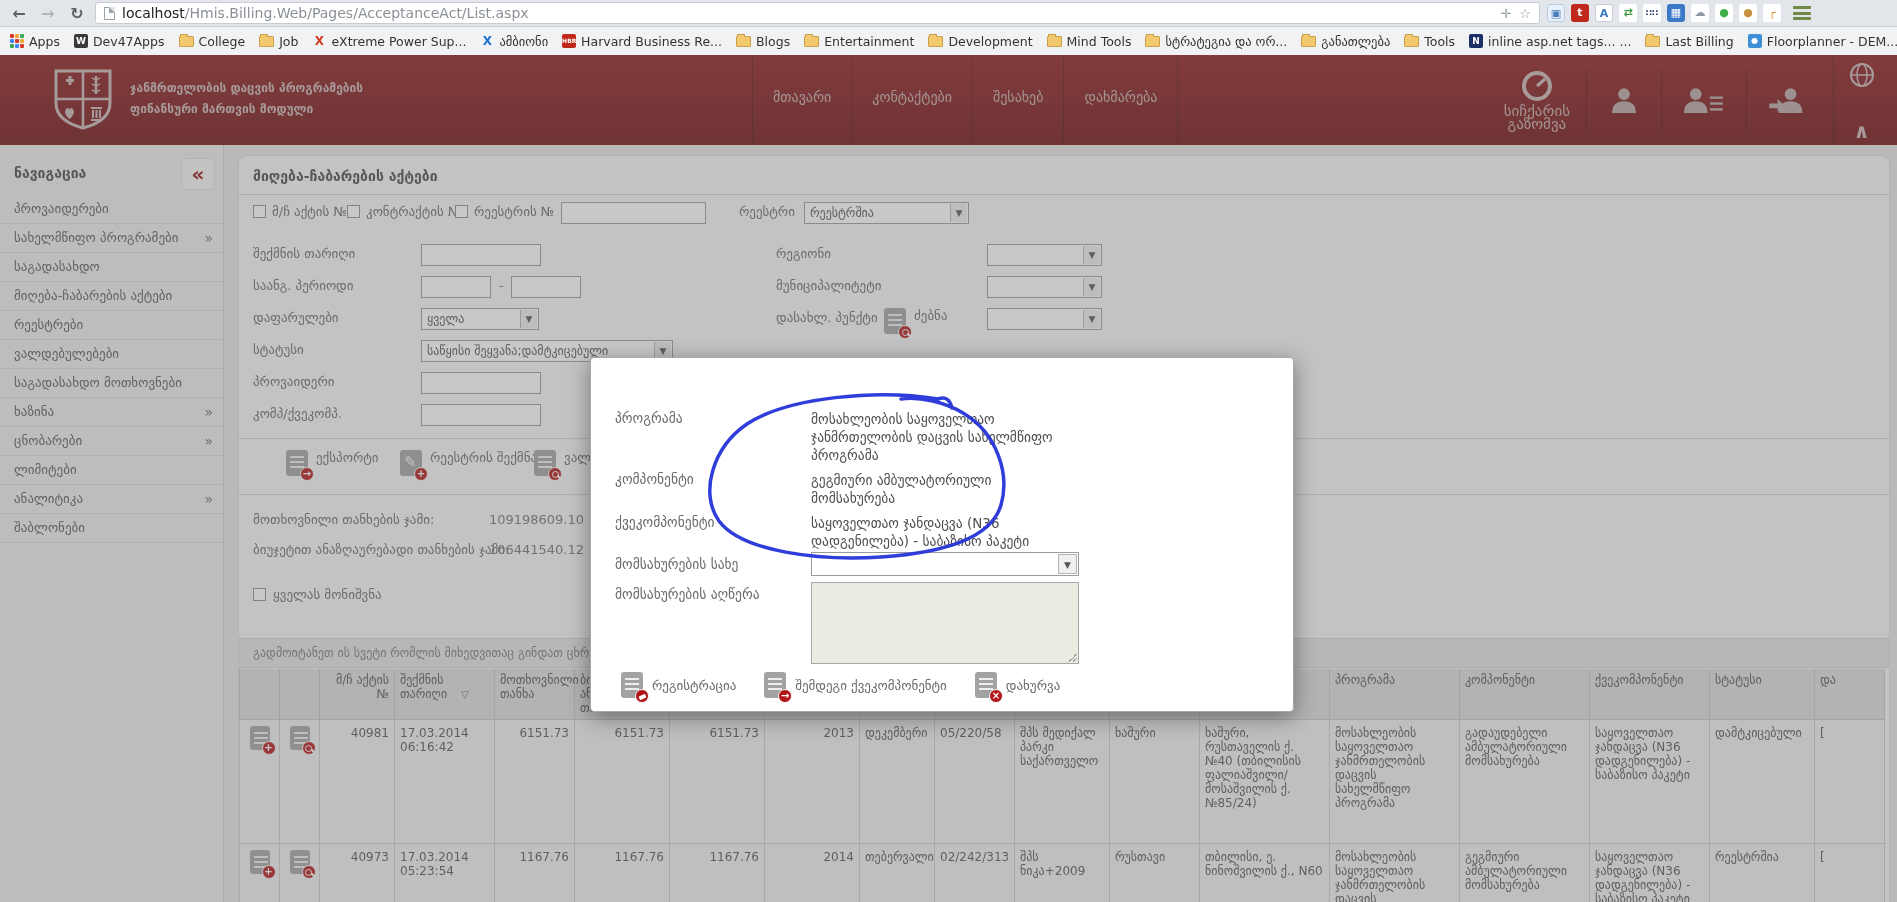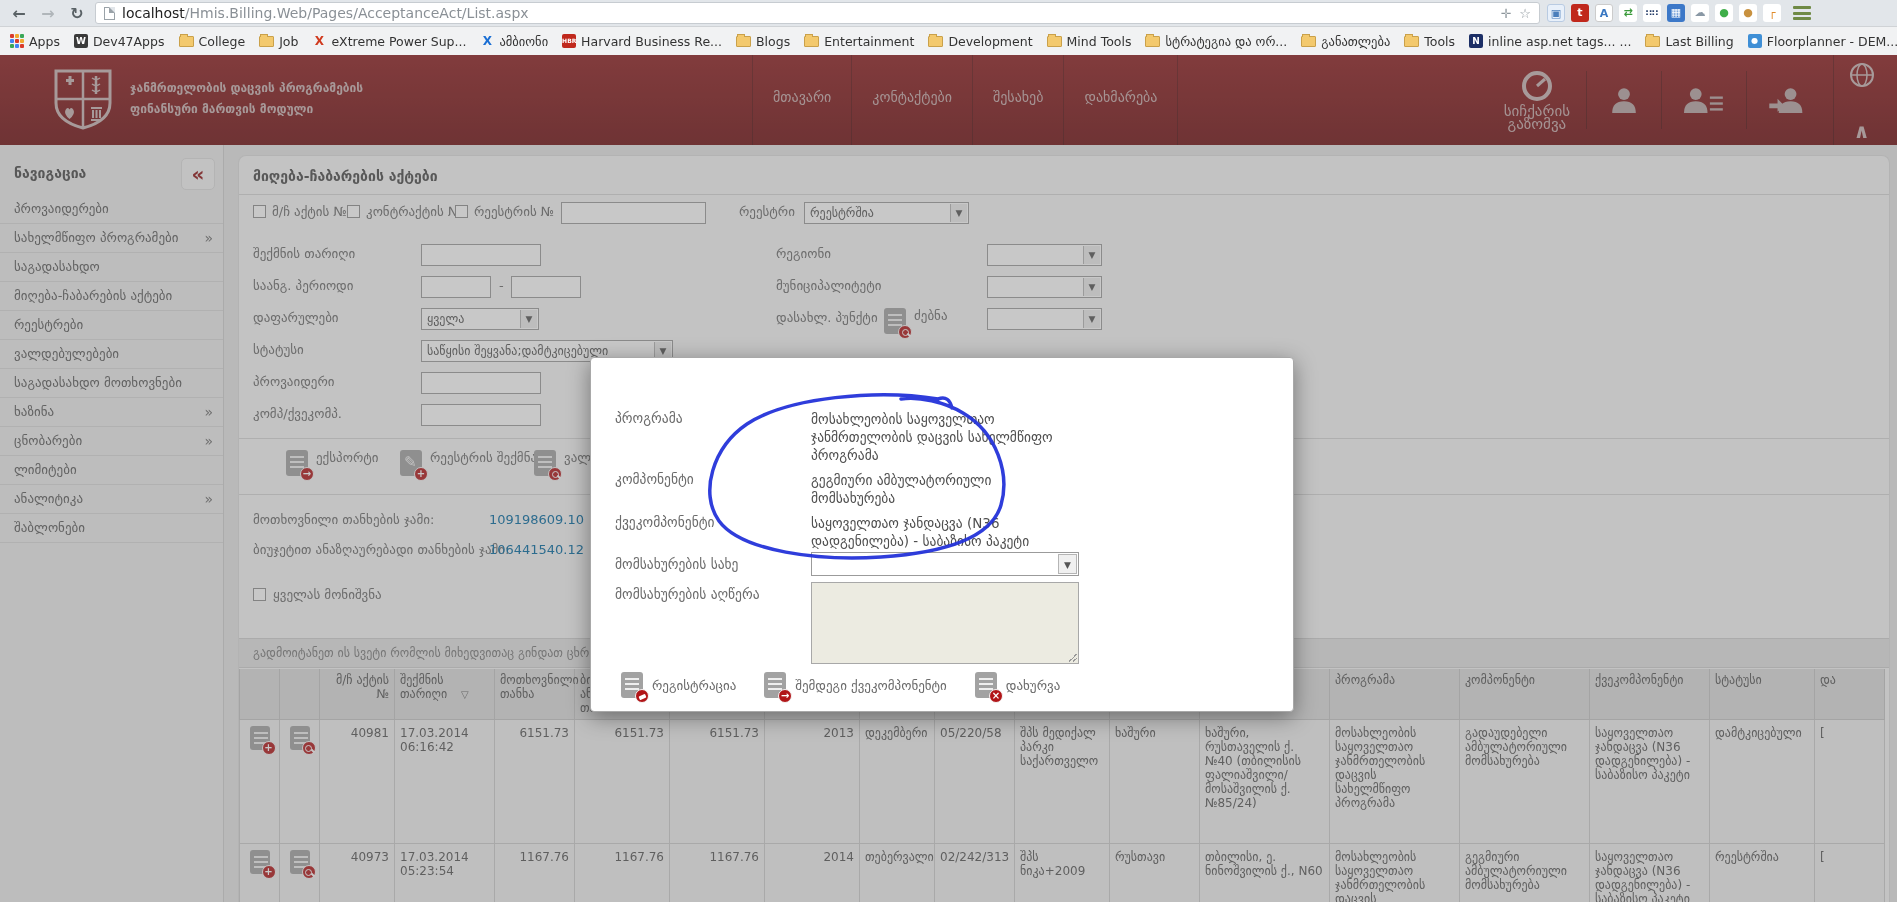--- a/index.html
+++ b/index.html
@@ -67,21 +67,21 @@
   .icon-btn { position:absolute; display:flex; align-items:flex-start; gap:8px; font-size:13px; color:#6b6b6b;margin-left:33px; }
   .doc { position:relative; width:22px; height:26px; background:#a2a2a2; border-radius:3px; flex:0 0 auto; display:inline-block; }
   .doc::before { content:""; position:absolute; left:4px; top:6px; width:14px; height:2px; background:#eee; box-shadow:0 5px 0 #eee, 0 10px 0 #eee; }
   .doc.pencil { background:#a2a2a2; }
   .doc.pencil::before { content:"✎"; background:none; box-shadow:none; color:#f2f2f2; font-size:15px; top:3px; left:4px; width:auto; height:auto; }
   .badge { position:absolute; right:-6px; bottom:-5px; width:14px; height:14px; border-radius:50%; background:#b11518; border:1px solid #f5f5f5; color:#fff; font-size:10px; line-height:12px; text-align:center; font-weight:bold; }
   .badge.search::before { content:""; position:absolute; left:2.5px; top:2.5px; width:5px; height:5px; border:1.5px solid #fff; border-radius:50%; }
   .badge.search::after { content:""; position:absolute; left:8px; top:8px; width:4px; height:1.6px; background:#fff; transform:rotate(45deg); }
   .badge.eraser::before { content:""; position:absolute; left:2.5px; top:4.5px; width:7px; height:4px; background:#fff; border-radius:1px; transform:rotate(-25deg); }
   .totals-label { position:absolute; font-size:13px; color:#6b6b6b; }
-  .totals-val { position:absolute; font-size:13px; color:#0369a1; width:120px; text-align:right; }
+  .totals-val { position:absolute; font-size:13px; color:#737373; width:120px; text-align:right; }
 
   
   .group-band { position:absolute; left:0; right:0; height:30px; background:#e2e2e2; border-top:1px solid #cfcfcf; border-bottom:1px solid #cfcfcf; font-size:12px; color:#7a7a7a; line-height:29px; padding-left:14px; white-space:nowrap; overflow:hidden; }
   table.grid { position:absolute; left:0; top:513px; border-collapse:collapse; table-layout:fixed; width:1645px; font-size:12px; color:#555; }
   .grid th { background:#dcdcdc; border:1px solid #c3c3c3; border-top:none; font-weight:normal; color:#555; padding:4px 5px; text-align:left; vertical-align:top; height:44px; }
   .grid td { background:#efefef; border:1px solid #cccccc; padding:6px 5px; vertical-align:top; height:124px; }
   .grid td.num, .grid th.num { text-align:right; }
   .grid .rowicons { text-align:center; }
   .sort-ind { color:#666; font-size:10px; display:inline-block; margin-left:14px; }
 

